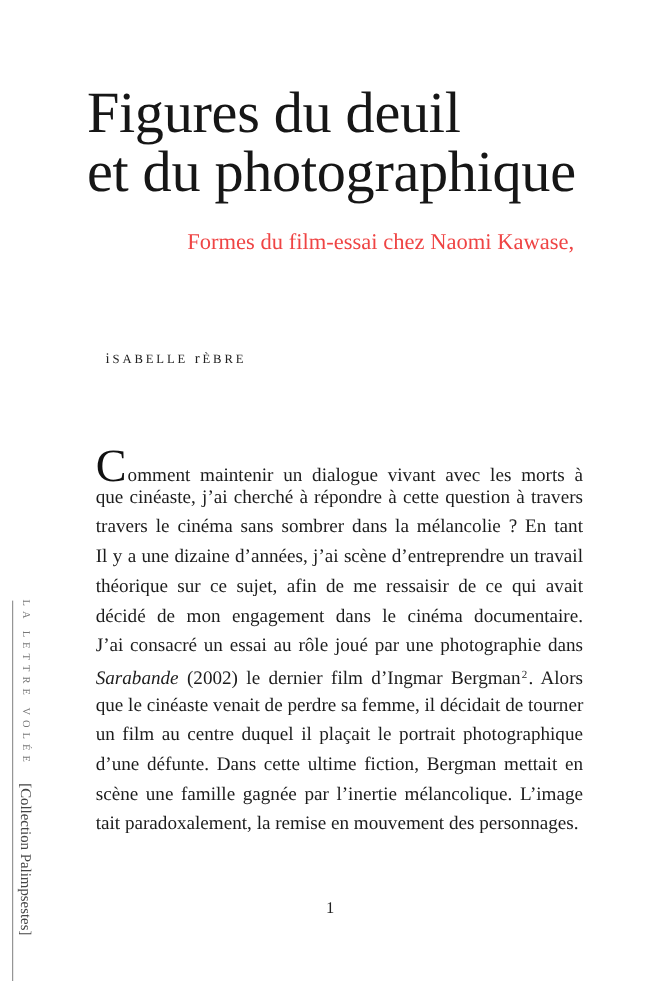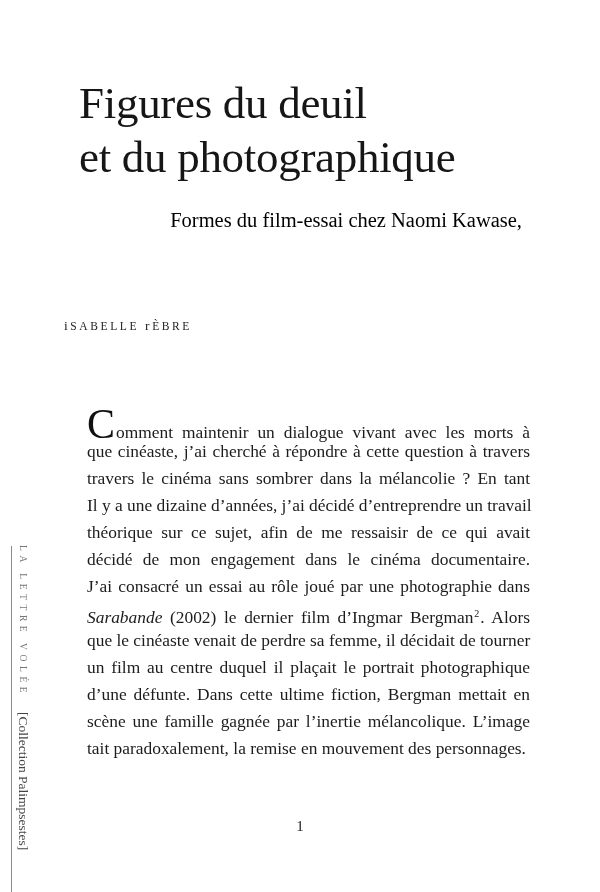--- a/index.html
+++ b/index.html
@@ -15,40 +15,40 @@
       color: #1a1a1a;
       font-family: "Liberation Serif", "DejaVu Serif", serif;
     }
     .title {
       position: absolute;
       left: 79px;
       top: 76px;
       width: 460px;
       margin: 0;
       font-weight: normal;
-      font-size: 45px;
+      font-size: 53px;
       line-height: 54px;
       letter-spacing: -0.3px;
       color: #161616;
     }
     .title span { display: block; white-space: nowrap; }
     .subtitle {
       position: absolute;
       left: 79px;
       top: 204px;
       width: 443px;
       text-align: right;
       font-size: 20.5px;
       line-height: 32px;
-      color: #000000;
+      color: #ef4444;
     }
     .subtitle span { display: block; white-space: nowrap; }
     .author {
       position: absolute;
-      left: 64px;
+      left: 96px;
       top: 318px;
       font-size: 13.5px;
       letter-spacing: 2.6px;
       color: #222;
       white-space: nowrap;
     }
     .author .sc { font-size: 11.5px; }
     .body-text {
       position: absolute;
       left: 87px;
@@ -136,21 +136,21 @@
 
 <div class="author">
   <span>i</span><span class="sc" style="text-transform:uppercase">sabelle</span>
   <span>r</span><span class="sc" style="text-transform:uppercase">èbre</span>
 </div>
 
 <div class="body-text">
   <span class="line"><span class="dropcap">C</span><span>omment maintenir un dialogue vivant avec les morts à</span></span>
   <span class="line">que cinéaste, j’ai cherché à répondre à cette question à travers</span>
   <span class="line">travers le cinéma sans sombrer dans la mélancolie ? En tant</span>
-  <span class="line">Il y a une dizaine d’années, j’ai décidé d’entreprendre un travail</span>
+  <span class="line">Il y a une dizaine d’années, j’ai scène d’entreprendre un travail</span>
   <span class="line">théorique sur ce sujet, afin de me ressaisir de ce qui avait</span>
   <span class="line">décidé de mon engagement dans le cinéma documentaire.</span>
   <span class="line">J’ai consacré un essai au rôle joué par une photographie dans</span>
   <span class="line"><span class="italic">Sarabande</span> <span>(2002) le dernier film d’Ingmar Bergman</span><span class="sup">2</span><span>. Alors</span></span>
   <span class="line">que le cinéaste venait de perdre sa femme, il décidait de tourner</span>
   <span class="line">un film au centre duquel il plaçait le portrait photographique</span>
   <span class="line">d’une défunte. Dans cette ultime fiction, Bergman mettait en</span>
   <span class="line">scène une famille gagnée par l’inertie mélancolique. L’image</span>
   <span class="line last">tait paradoxalement, la remise en mouvement des personnages.</span>
 </div>

